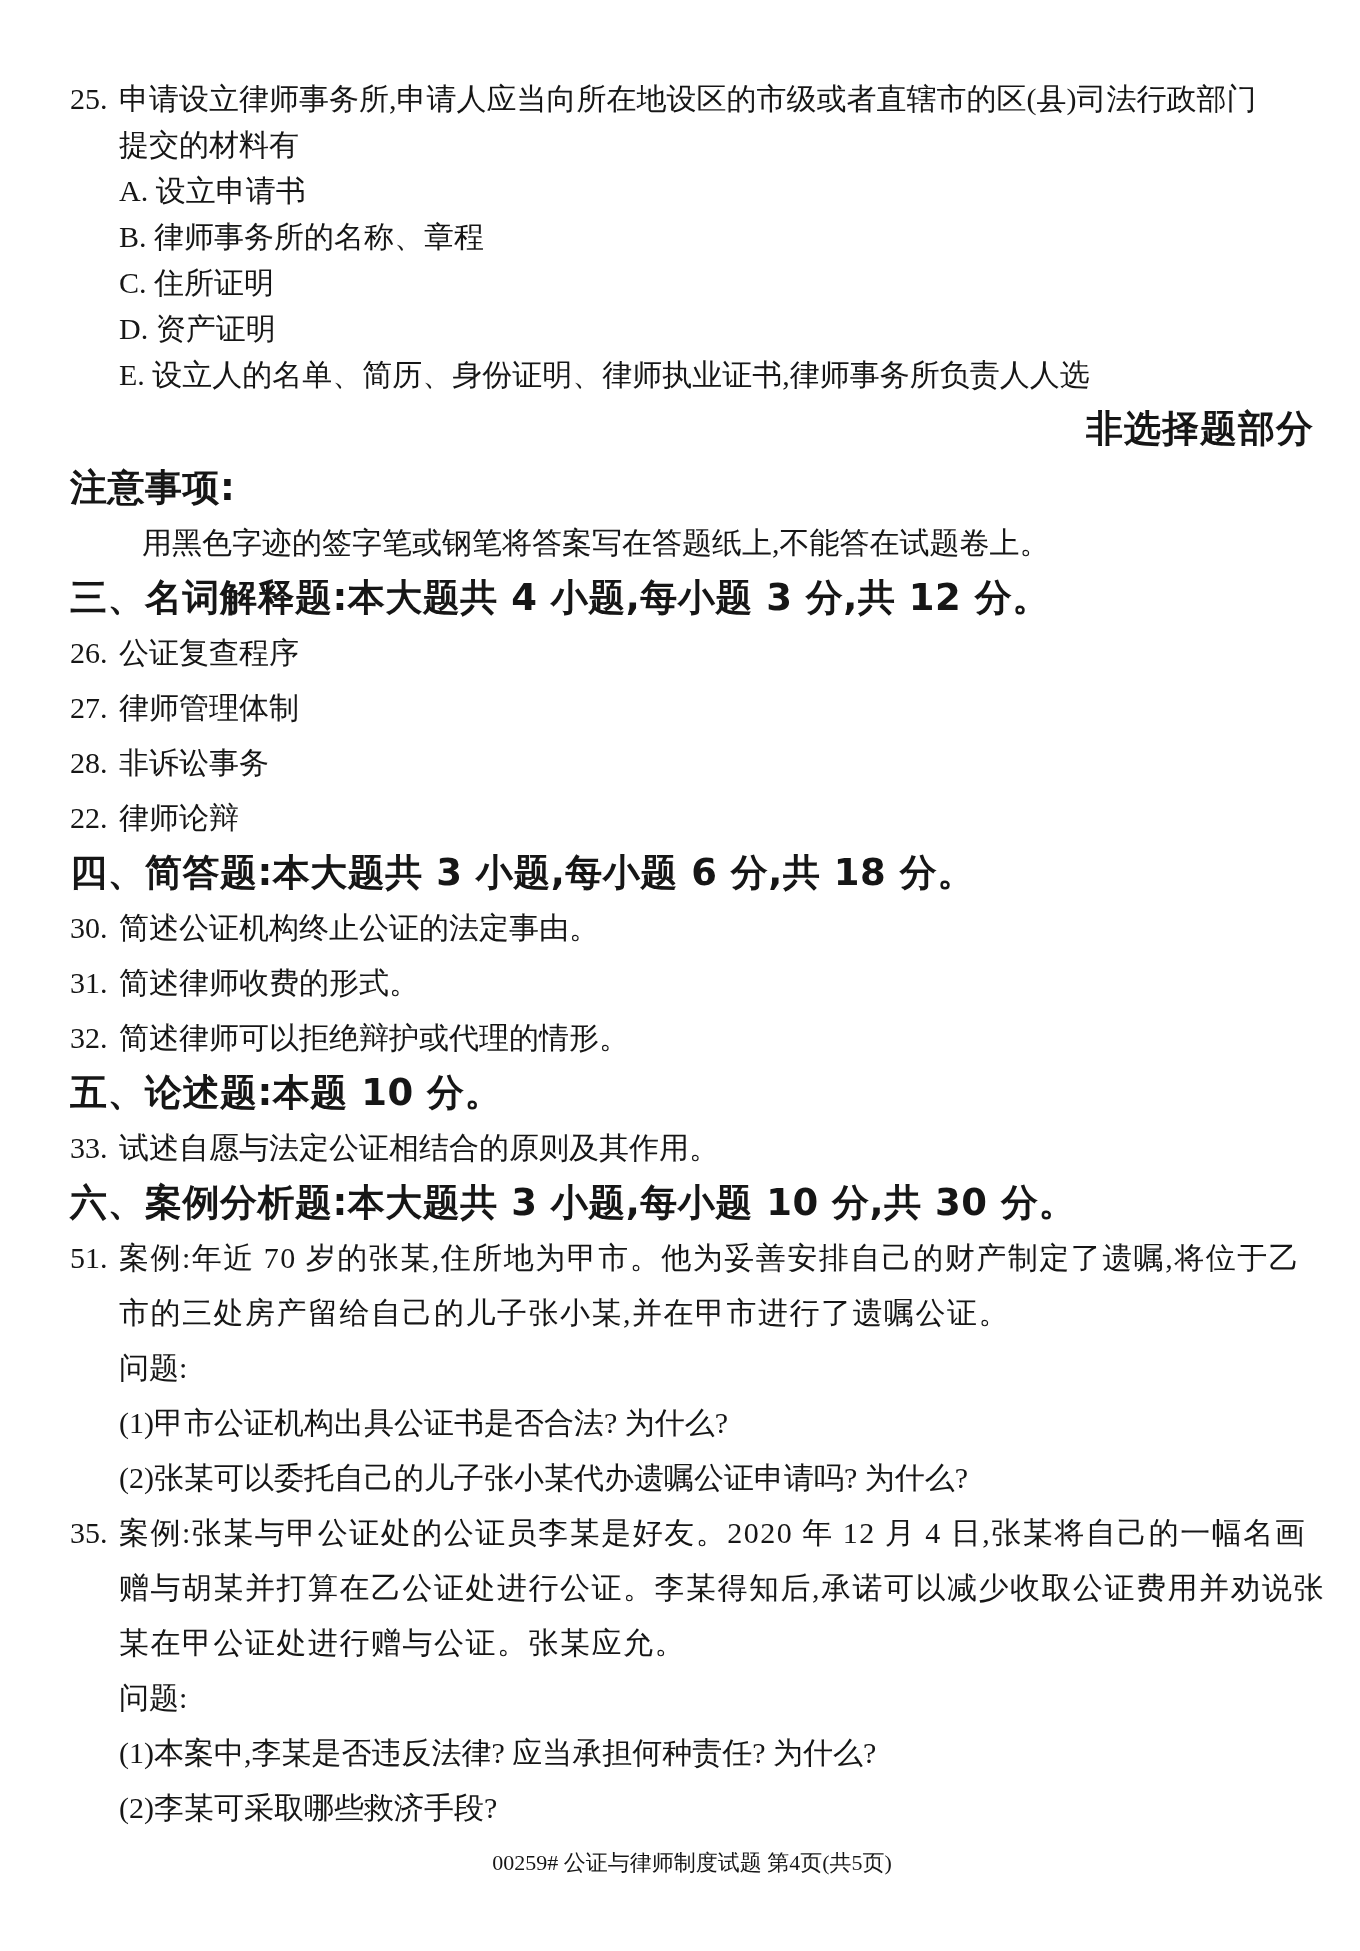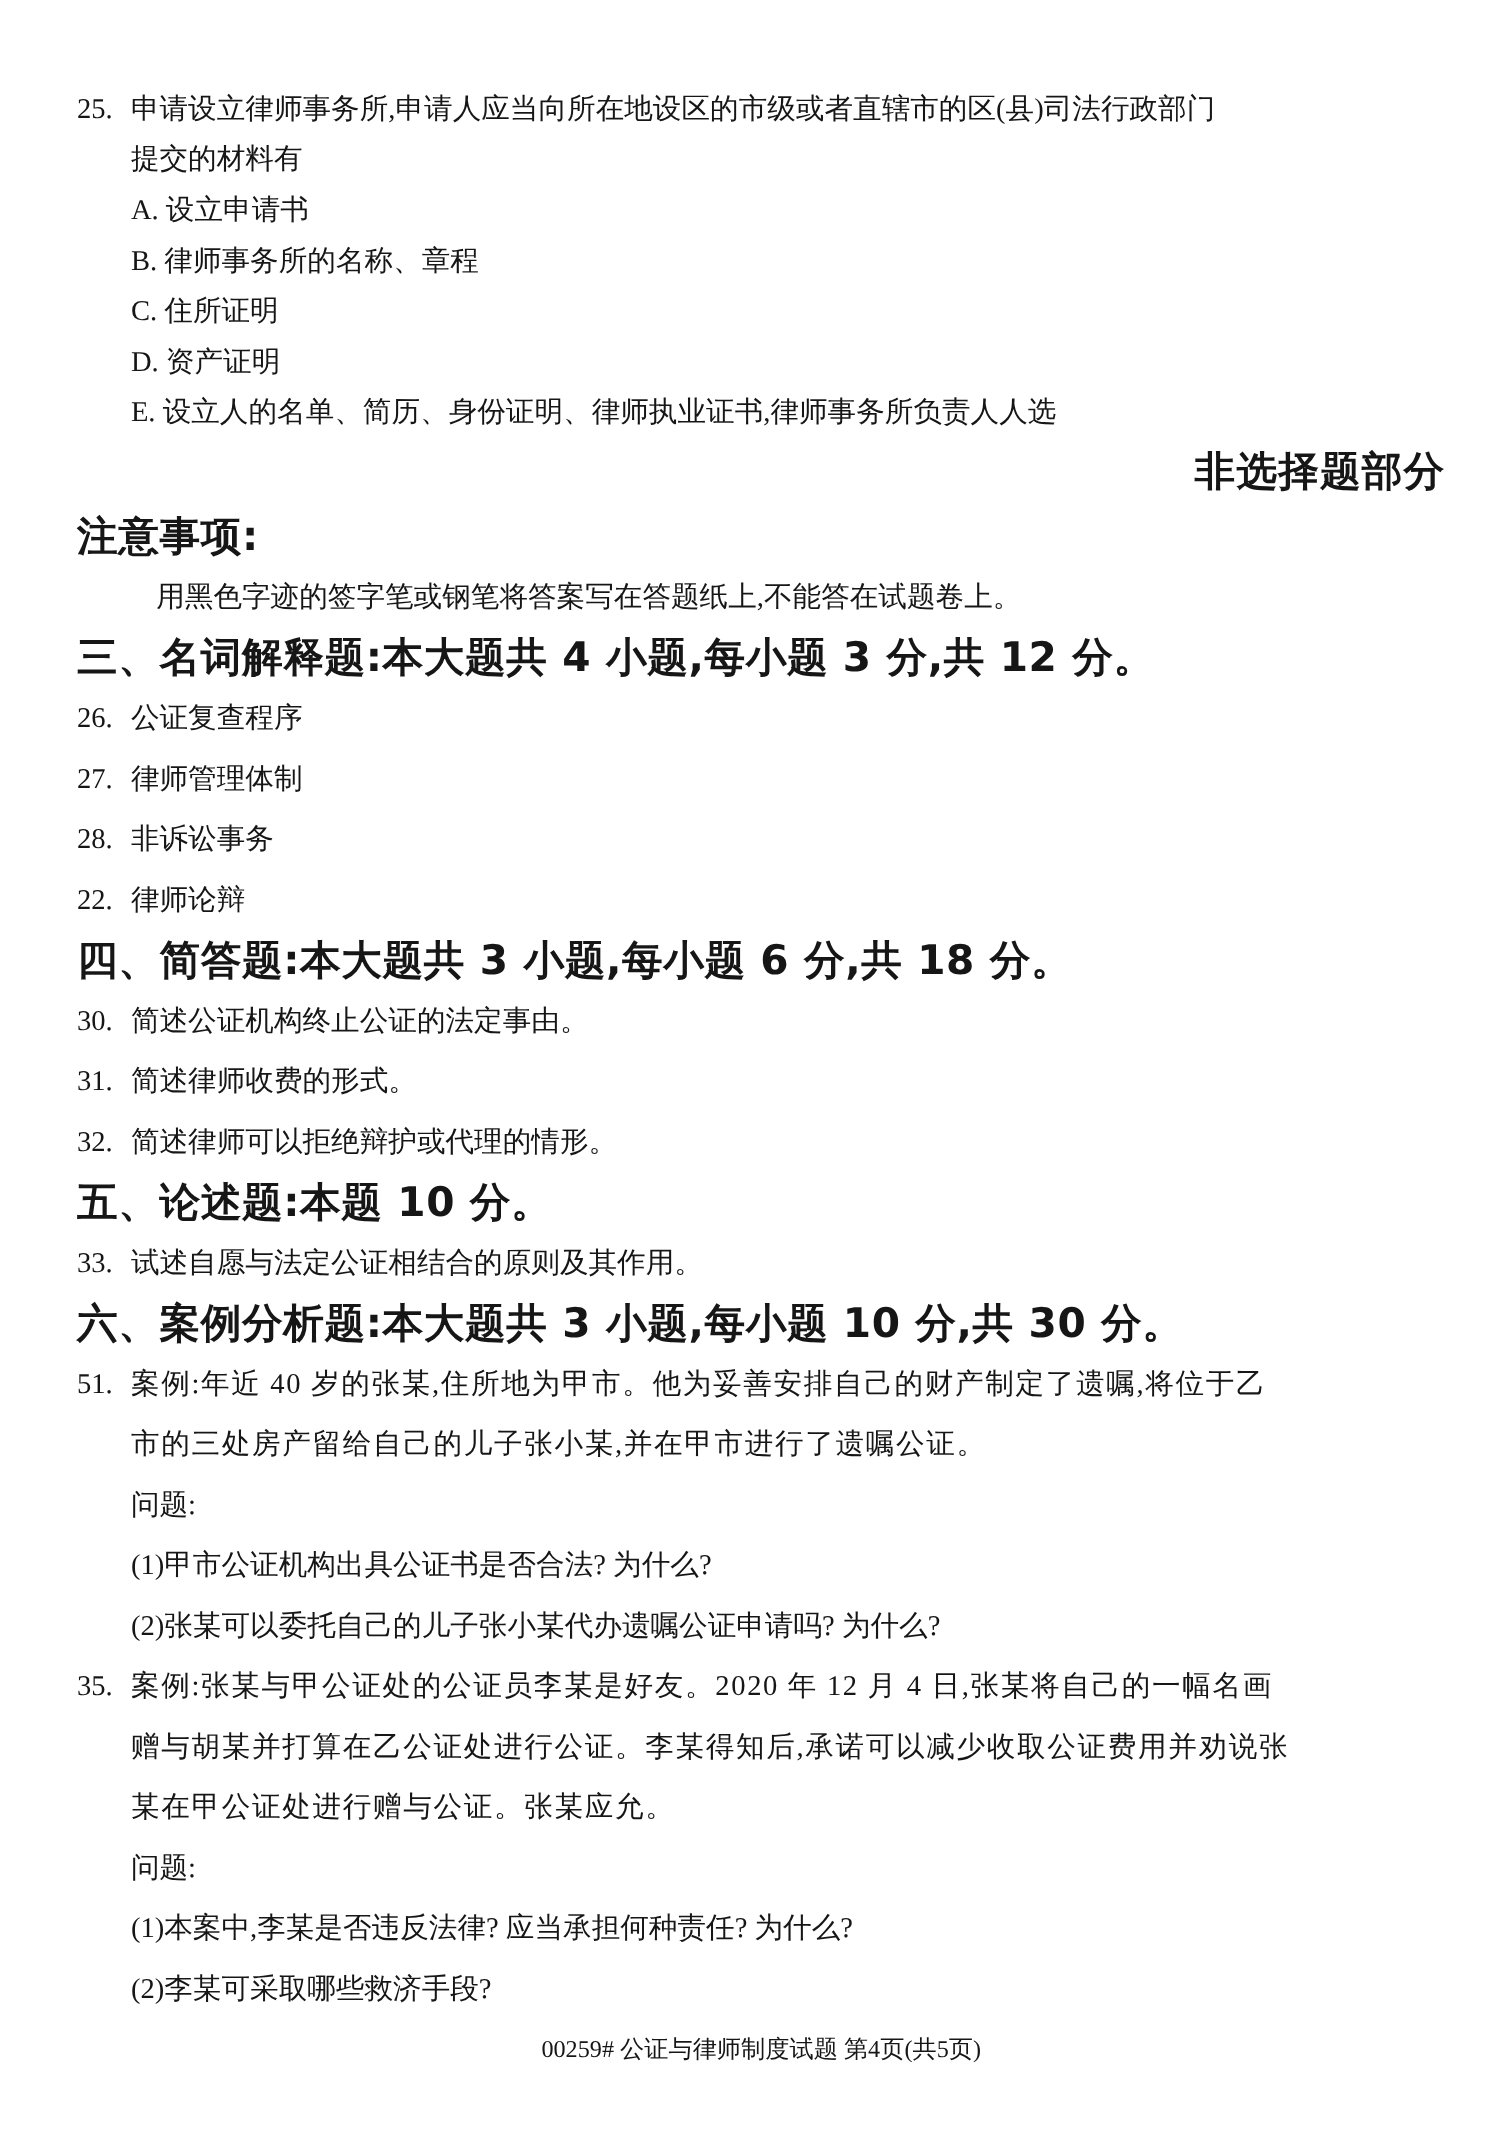--- a/index.html
+++ b/index.html
@@ -11,21 +11,21 @@
     font-family: "Liberation Serif", "DejaVu Serif", serif;
     overflow: hidden;
   }
   .page {
     box-sizing: border-box;
     width: 1360px;
     height: 1951px;
     padding: 76px 46px 0 70px;
   }
   .line {
-    font-size: 26px;
+    font-size: 30px;
     line-height: 55px;
     white-space: nowrap;
   }
   
   .q25 { line-height: 46px; }
   .indent { padding-left: 49px; }
   .num {
     display: inline-block;
     width: 49px;
   }
@@ -91,21 +91,21 @@
 
   <section>
     <div class="line heading">五、论述题:本题 10 分。</div>
     <div class="line"><span class="num">33.</span><span>试述自愿与法定公证相结合的原则及其作用。</span></div>
   </section>
 
   <section>
     <div class="line heading">六、案例分析题:本大题共 3 小题,每小题 10 分,共 30 分。</div>
 
     <div>
-      <div class="line"><span class="num">51.</span><span class="kai">案例:年近 40 岁的张某,住所地为甲市。他为妥善安排自己的财产制定了遗嘱,将位于乙</span></div>
+      <div class="line"><span class="num">51.</span><span class="kai">案例:年近 70 岁的张某,住所地为甲市。他为妥善安排自己的财产制定了遗嘱,将位于乙</span></div>
       <div class="line indent kai">市的三处房产留给自己的儿子张小某,并在甲市进行了遗嘱公证。</div>
       <div class="line indent">问题:</div>
       <div class="line indent">(1)甲市公证机构出具公证书是否合法? 为什么?</div>
       <div class="line indent">(2)张某可以委托自己的儿子张小某代办遗嘱公证申请吗? 为什么?</div>
     </div>
 
     <div>
       <div class="line"><span class="num">35.</span><span class="kai">案例:张某与甲公证处的公证员李某是好友。2020 年 12 月 4 日,张某将自己的一幅名画</span></div>
       <div class="line indent kai">赠与胡某并打算在乙公证处进行公证。李某得知后,承诺可以减少收取公证费用并劝说张</div>
       <div class="line indent kai">某在甲公证处进行赠与公证。张某应允。</div>

